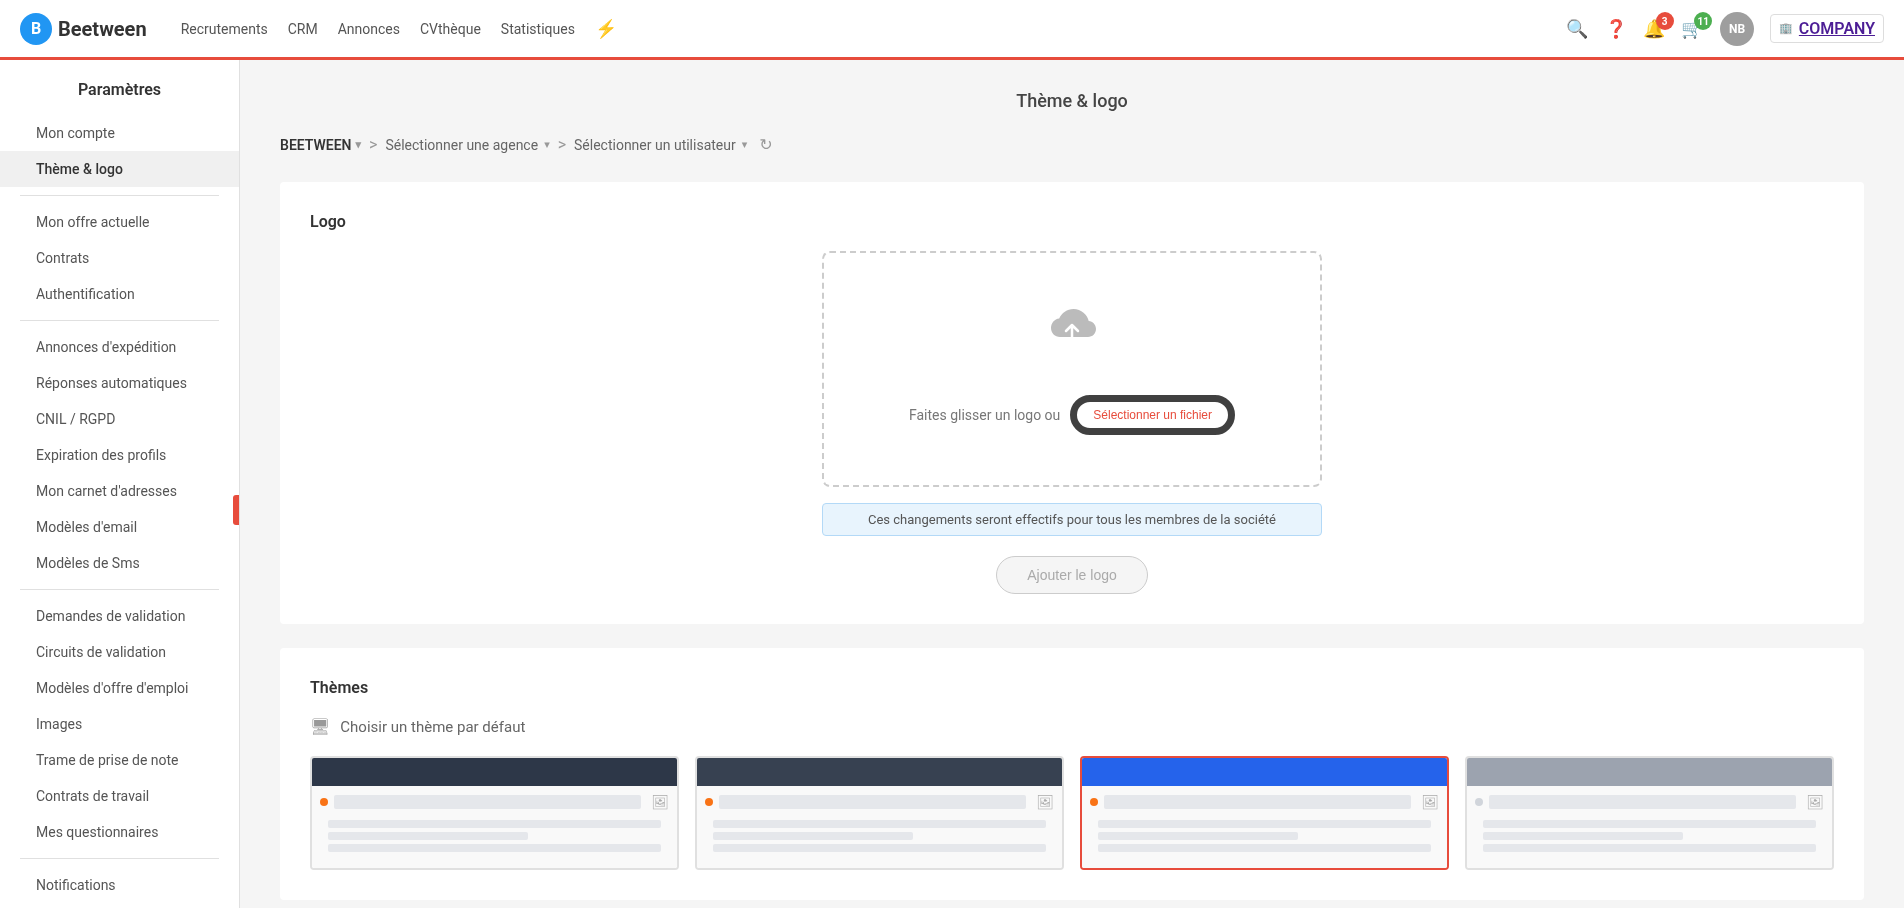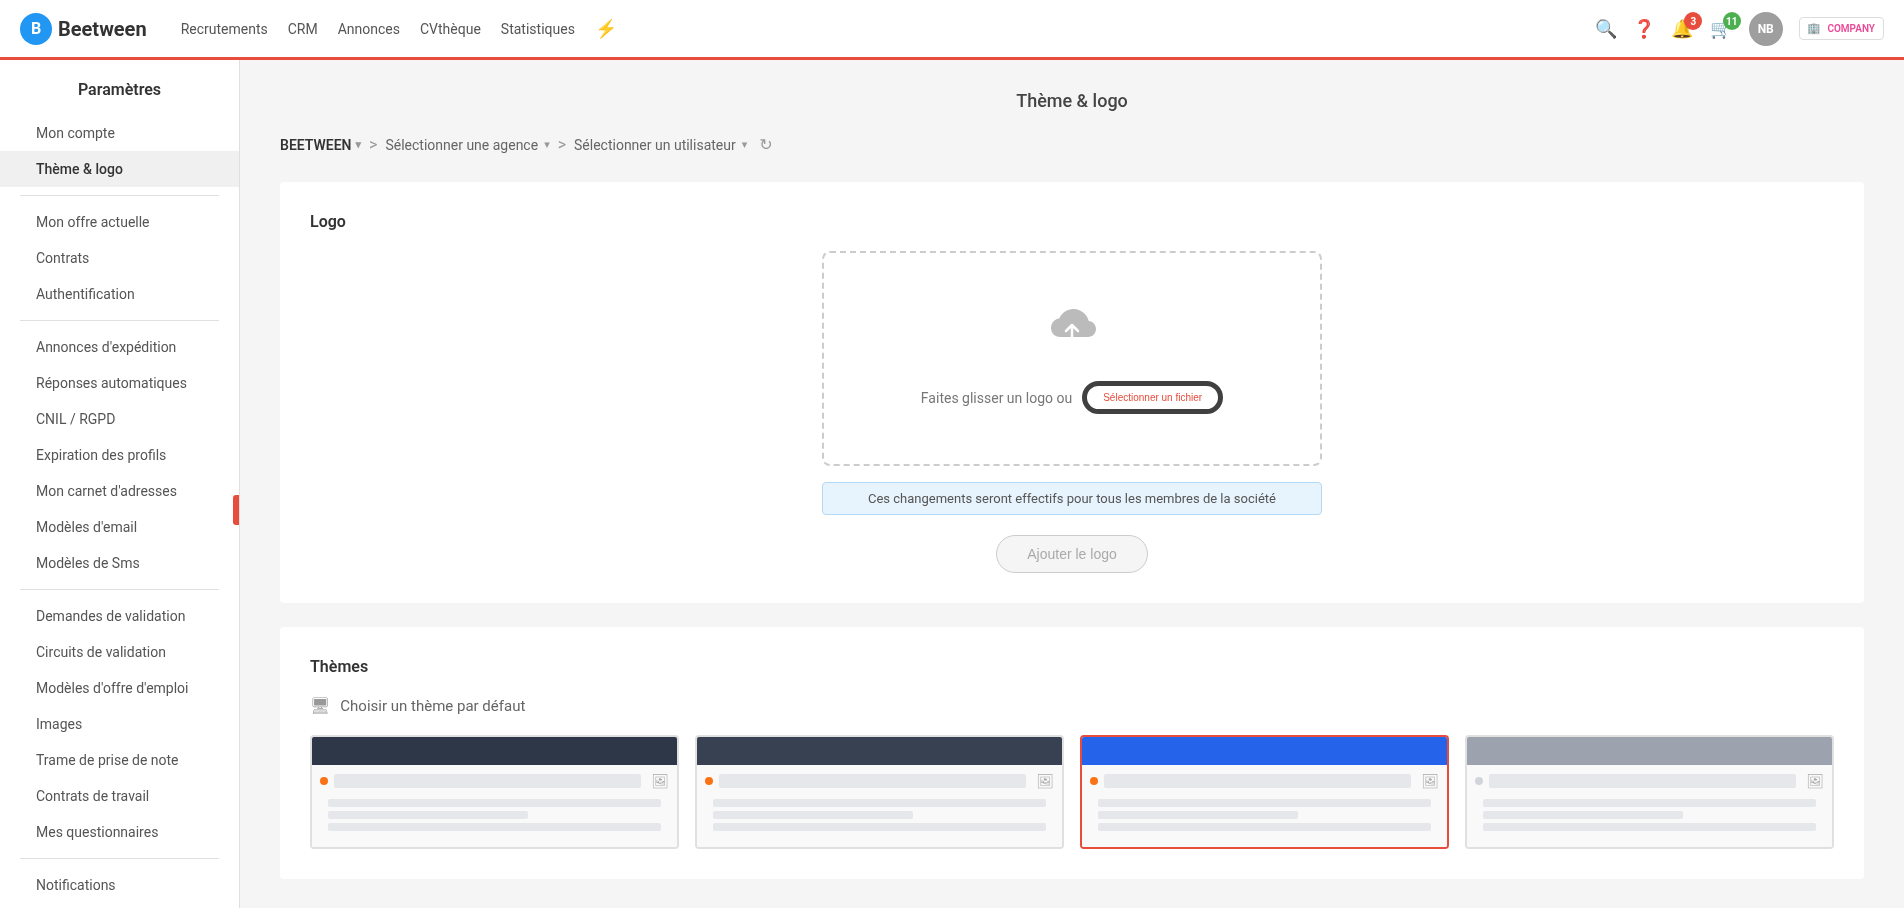--- a/index.html
+++ b/index.html
@@ -44,24 +44,24 @@
     .breadcrumb-sep { color: #999; font-size: 16px; }
     .breadcrumb-dropdown { display: flex; align-items: center; gap: 6px; cursor: pointer; color: #666; }
     .breadcrumb-dropdown span.chevron { font-size: 11px; color: #999; }
     .refresh-icon { font-size: 16px; color: #999; cursor: pointer; margin-left: 4px; }
 
     
     .card { background: #fff; border-radius: 4px; padding: 30px; margin-bottom: 24px; }
     .card-section-title { font-size: 16px; font-weight: 600; color: #333; margin-bottom: 20px; }
 
     
-    .dropzone { border: 2px dashed #ccc; border-radius: 8px; display: flex; flex-direction: column; align-items: center; justify-content: center; padding: 50px 20px; cursor: pointer; gap: 14px; max-width: 500px; margin: 0 auto 16px; }
+    .dropzone { border: 2px dashed #ccc; border-radius: 8px; display: flex; flex-direction: column; align-items: center; justify-content: center; padding: 50px 20px; cursor: pointer; gap: 28px; max-width: 500px; margin: 0 auto 16px; }
     .upload-icon { font-size: 48px; color: #aaa; }
     .dropzone-text { font-size: 14px; color: #777; display: flex; align-items: center; gap: 10px; }
-    .select-file-btn { border: 5px solid #404040; color: #e74c3c; background: transparent; padding: 6px 16px; border-radius: 20px; cursor: pointer; font-size: 10px; }
+    .select-file-btn { border: 7px solid #404040; color: #e74c3c; background: transparent; padding: 6px 16px; border-radius: 20px; cursor: pointer; font-size: 12px; }
 
     
     .info-banner { background: #e8f4fd; border: 1px solid #b3d9f7; border-radius: 4px; padding: 8px 16px; text-align: center; font-size: 13px; color: #555; max-width: 500px; margin: 0 auto 20px; }
 
     
     .add-logo-btn { display: block; margin: 0 auto; background: #f5f5f5; border: 1px solid #ccc; color: #aaa; padding: 10px 30px; border-radius: 20px; cursor: pointer; font-size: 14px; }
 
     
     .themes-card { background: #fff; border-radius: 4px; padding: 30px; }
     .themes-header { display: flex; align-items: center; gap: 10px; margin-bottom: 20px; }
@@ -112,21 +112,21 @@
       🔔
       <span class="badge">3</span>
     </div>
     <div class="nav-icon" style="position:relative;">
       🛒
       <span class="badge badge-green">11</span>
     </div>
     <div class="avatar">NB</div>
     <div class="company-area">
       <span style="font-size:11px; color:#999;">🏢</span>
-      <span style="font-size:10px; font-weight:600; color:#ec4899;">COMPANY</span>
+      <span style="font-size:16px; font-weight:600; color:#4c1d95;text-decoration:underline;">COMPANY</span>
     </div>
   </div>
 </nav>
 
 <div class="layout">
 
   <aside class="sidebar" style="position:relative;">
     <div class="sidebar-title">Paramètres</div>
 
     <div class="sidebar-item">Mon compte</div>

